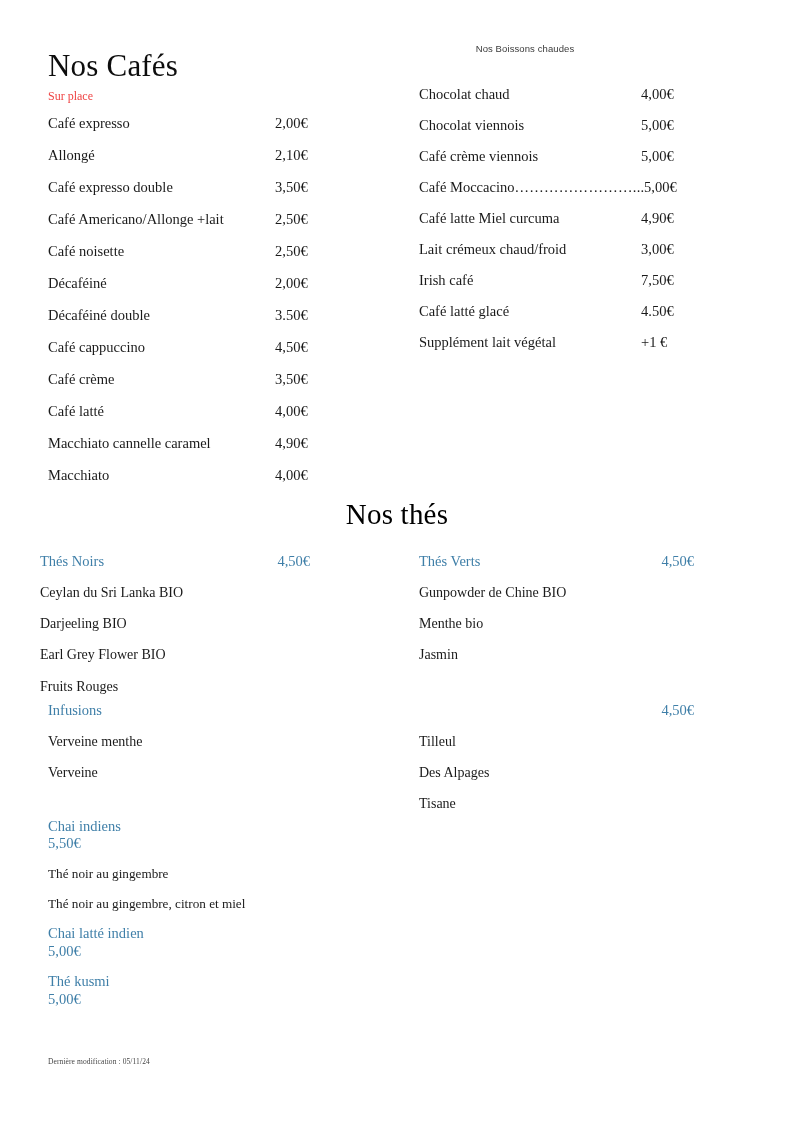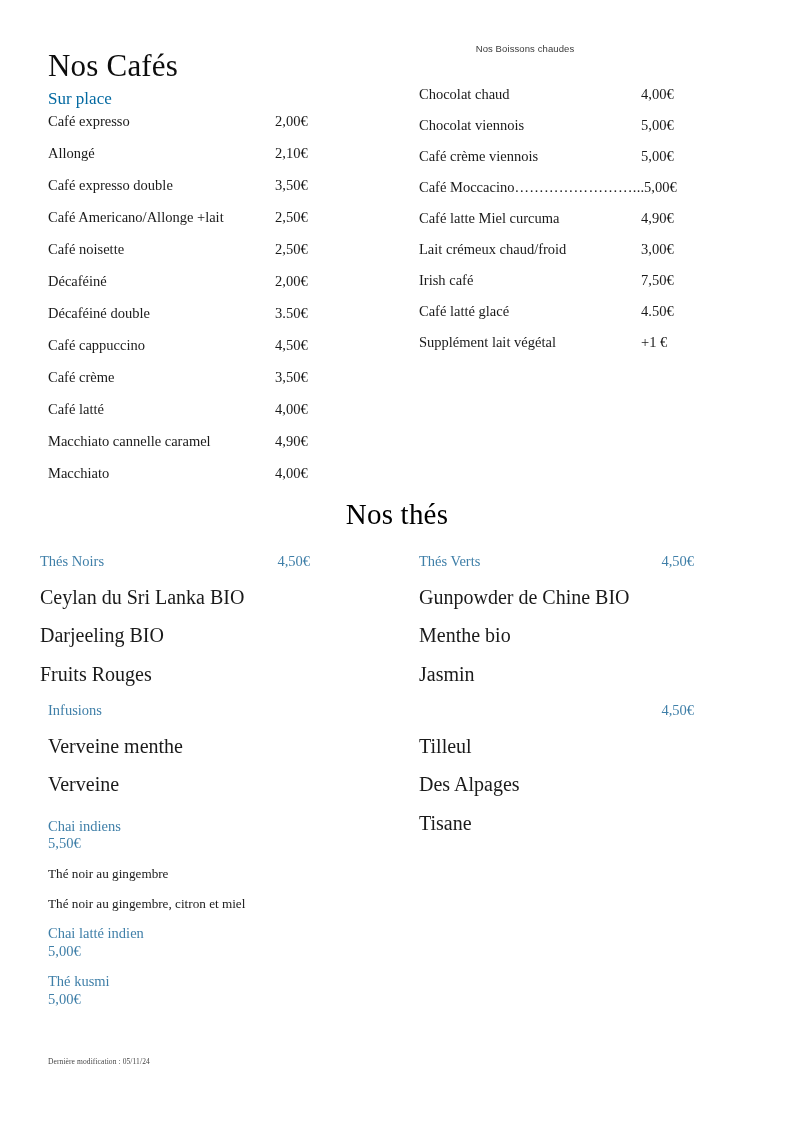--- a/index.html
+++ b/index.html
@@ -39,24 +39,24 @@
   }
   .title-main {
     font-size: 31px;
     font-weight: 400;
     line-height: 1.05;
     letter-spacing: 0.2px;
     margin: 0 0 6px 0;
     color: #0d0d0d;
   }
   .subtitle {
-    font-size: 17px;
+    font-size: 12px;
     line-height: 1.2;
-    margin: 0 0 4px 0;
-    color: #0369a1;
+    margin: 0 0 12px 0;
+    color: #ef4444;
   }
 
   .menu-list {
     list-style: none;
     margin: 0;
     padding: 0;
   }
   .menu-row {
     display: flex;
     align-items: baseline;
@@ -139,21 +139,21 @@
     color: #3f7fa8;
     font-size: 14.5px;
     line-height: 1.2;
     margin-bottom: 14.5px;
   }
   .cat-header .cat-price {
     white-space: nowrap;
   }
 
   .tea-item {
-    font-size: 20px;
+    font-size: 14px;
     line-height: 1.2;
     margin-bottom: 14.5px;
     color: #1a1a1a;
   }
 
   
   .tea-cols {
     position: relative;
     height: 140px;
   }
@@ -336,20 +336,21 @@
     <h1 class="title-teas">Nos thés</h1>
 
     <div class="tea-cols">
       <div class="tea-col-left">
         <div class="cat-header">
           <span class="cat-name">Thés Noirs</span>
           <span class="cat-price">4,50€</span>
         </div>
         <div class="tea-item">Ceylan du Sri Lanka BIO</div>
         <div class="tea-item">Darjeeling BIO</div>
+        <div class="tea-item">Earl Grey Flower BIO</div>
         <div class="tea-item">Fruits Rouges</div>
       </div>
 
       <div class="tea-col-right">
         <div class="cat-header">
           <span class="cat-name">Thés Verts</span>
           <span class="cat-price">4,50€</span>
         </div>
         <div class="tea-item">Gunpowder de Chine BIO</div>
         <div class="tea-item">Menthe bio</div>

